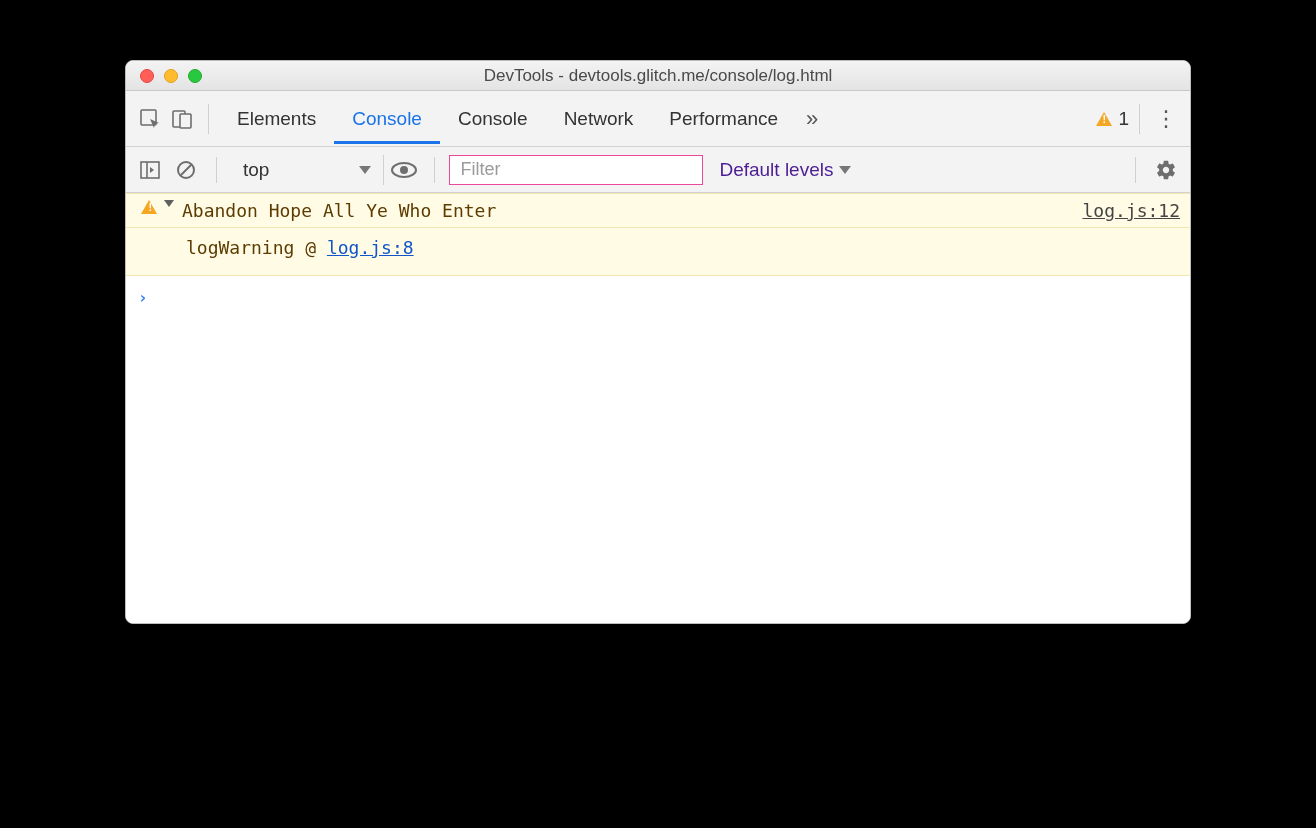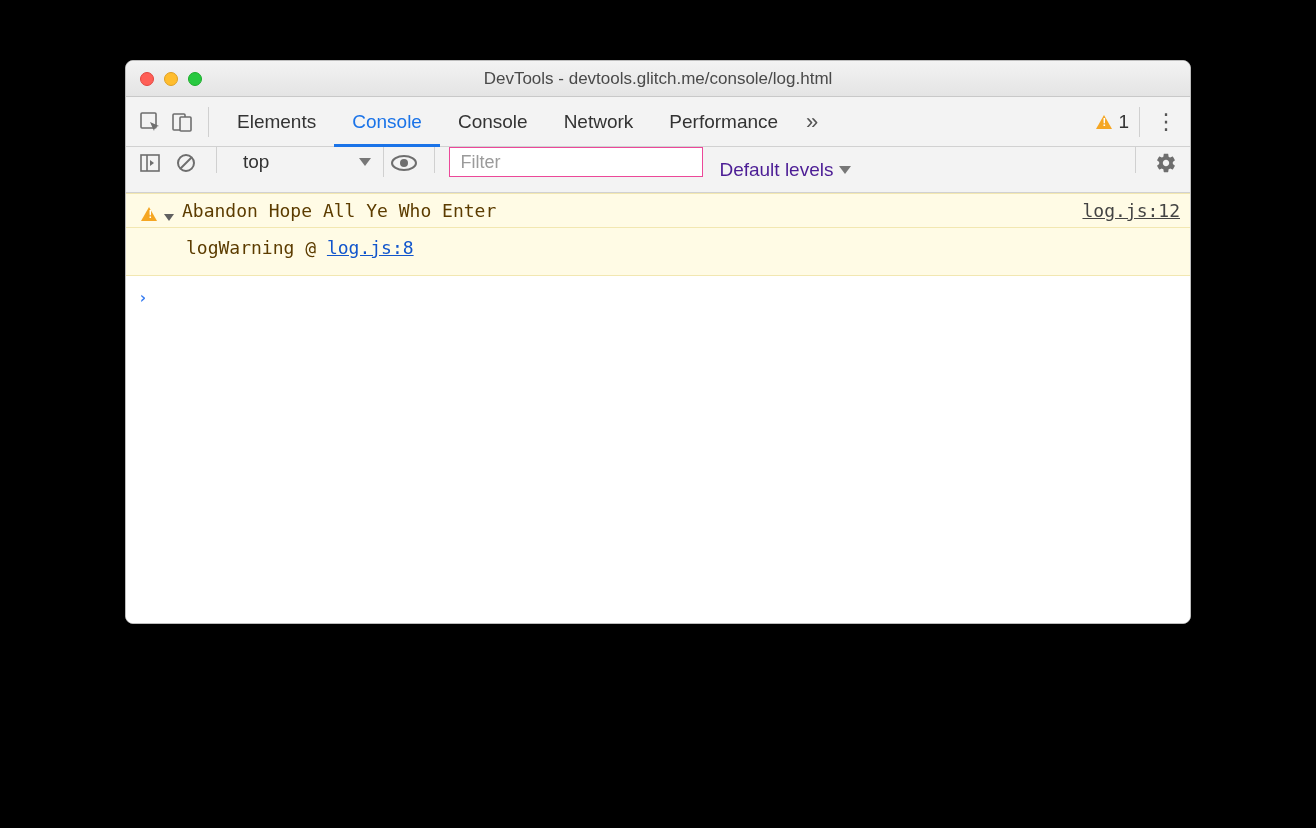--- a/index.html
+++ b/index.html
@@ -15,21 +15,21 @@
   }
   .window {
     width: 1066px;
     background: #fff;
     border-radius: 8px;
     box-shadow: 0 20px 60px rgba(0,0,0,0.6);
     overflow: hidden;
     border: 1px solid #bdbdbd;
   }
   .titlebar {
-    height: 36px;
+    height: 30px;
     background: linear-gradient(#f3f3f3, #e4e4e4);
     border-bottom: 1px solid #c8c8c8;
     display: flex;
     align-items: center;
     position: relative;
   }
   .traffic {
     display: flex;
     gap: 10px;
     padding-left: 14px;
@@ -38,21 +38,21 @@
   }
   .light {
     width: 14px; height: 14px; border-radius: 50%;
   }
   .red { background: #ff5f57; border: 1px solid #e24640; }
   .yellow { background: #ffbd2e; border: 1px solid #dfa023; }
   .green { background: #28c940; border: 1px solid #1dad2c; }
   .title { flex: 1; text-align: center; color: #4a4a4a; font-size: 17px; }
 
   .tabbar {
-    height: 50px;
+    height: 56px;
     display: flex;
     align-items: center;
     border-bottom: 1px solid #d1d1d1;
     background: #f3f3f3;
     padding: 0 8px;
   }
   .tb-icon {
     width: 32px; height: 32px;
     display: flex; align-items: center; justify-content: center;
     color: #6e6e6e;
@@ -96,20 +96,21 @@
     color: #fff;
     font-size: 11px;
     font-weight: bold;
   }
 
   .toolbar {
     height: 46px;
     background: #f3f3f3;
     border-bottom: 1px solid #d1d1d1;
     display: flex;
+    align-items: center;
     padding: 0 8px;
     gap: 4px;
   }
   .context-select {
     display: flex; align-items: center; gap: 90px;
     color: #333; font-size: 19px;
     padding: 0 12px;
     border-right: 1px solid #d0d0d0;
     height: 30px;
   }
@@ -159,21 +160,20 @@
   .row .src {
     color: #444;
     text-decoration: underline;
     cursor: pointer;
     white-space: nowrap;
   }
   .row.warning {
     background: #fffbe5;
     border-top: 1px solid #f2e7b1;
     border-bottom: 1px solid #f2e7b1;
-    align-items: flex-end;
   }
   .row.warning .msg { color: #5c3c00; }
   .stack {
     padding: 4px 0 4px 52px;
     color: #5c3c00;
   }
   .stack-line { padding: 5px 0; }
   .stack-line a { color: #1155cc; text-decoration: underline; cursor: pointer; }
   .prompt-row {
     padding: 10px 12px;

